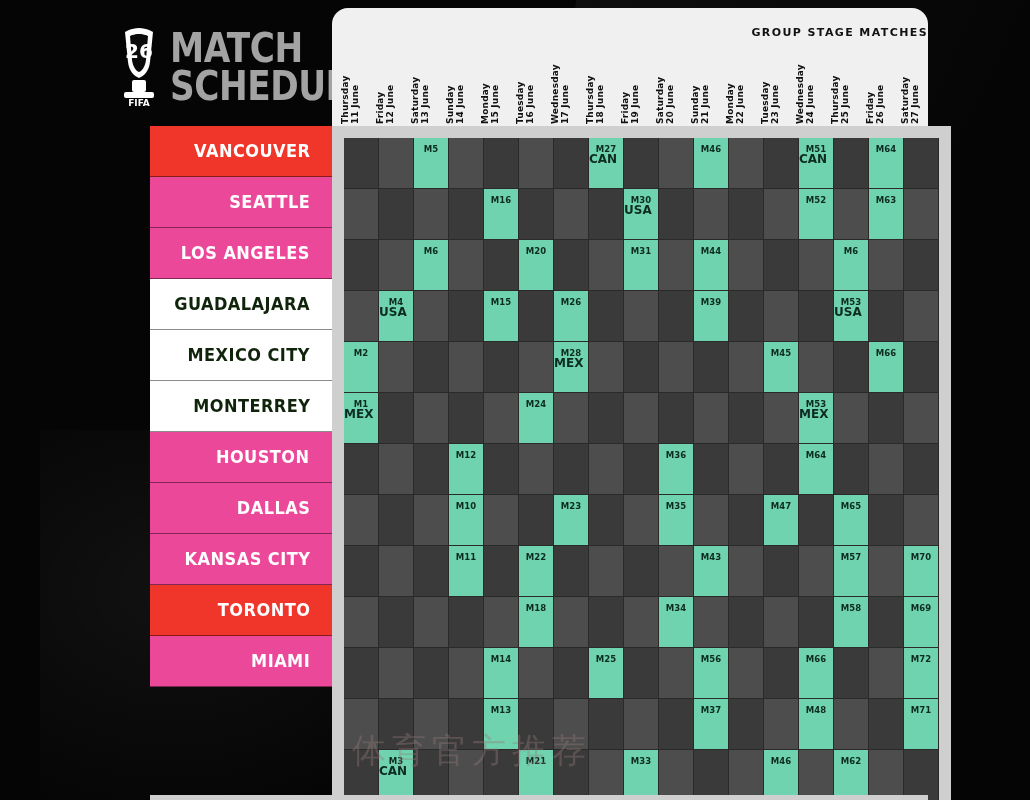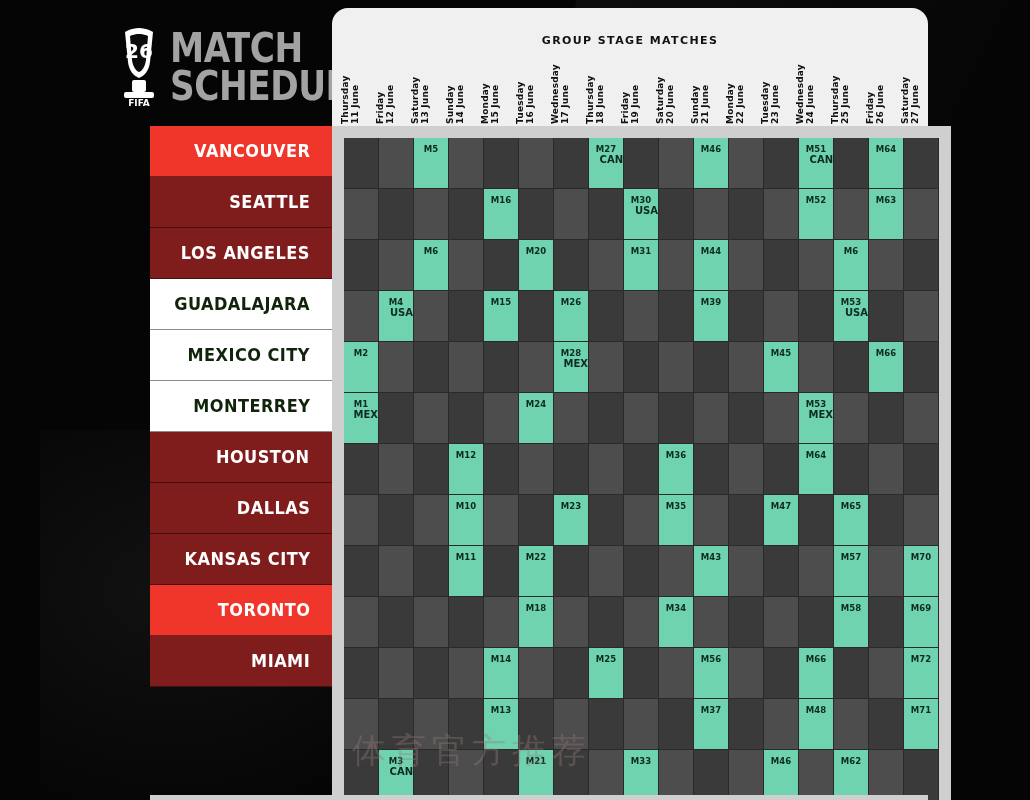--- a/index.html
+++ b/index.html
@@ -108,23 +108,23 @@
     color: #0d2b22;
     font-size: 8.5px;
     font-weight: 700;
     line-height: 9px;
     letter-spacing: 0px;
     font-family: "DejaVu Sans", sans-serif;
   }
   .cell .msub {
     position: absolute;
     left: 0; right: 0; top: 17px;
-    text-align: right;
+    text-align: left;
     color: #0d2b22;
-    font-size: 10px;
+    font-size: 12px;
     font-weight: 700;
     line-height: 9px;
     font-family: "DejaVu Sans", sans-serif;
   }
 
   
   .cities {
     position: absolute;
     left: 150px; top: 126px;
     width: 182px;
@@ -140,21 +140,21 @@
     font-family: "DejaVu Sans", sans-serif;
     font-weight: 700;
     font-size: 17px;
     letter-spacing: 0.5px;
     text-transform: uppercase;
     text-align: right;
     line-height: 17px;
   }
   .cityrow span { transform: scaleX(0.95); transform-origin: right center; display:block; }
   .c-red { background: #f0362a; }
-  .c-blue { background: #7f1d1d; text-align: center; }
+  .c-blue { background: #ec4899; text-align: center; }
   .c-green { background: #ffffff; color: #10240b; }
   .cityrow.two { line-height: 16px; font-size: 16px; }
 
   
   .dates {
     position: absolute;
     left: 332px; top: 46px;
     display: flex;
   }
   .datecell {
@@ -174,23 +174,23 @@
     font-weight: 700;
     color: #111;
     line-height: 10px;
     letter-spacing: 0.2px;
   }
   .datecell .rot .dow { display: block; }
   .datecell .rot .dnum { display: block; }
 
   .groupstage {
     position: absolute;
-    left: 332px; top: 34px;
+    left: 332px; top: 26px;
     width: 596px;
-    text-align: center;
+    text-align: right;
     font-family: "DejaVu Sans", sans-serif;
     font-size: 11px;
     font-weight: 700;
     color: #111;
     letter-spacing: 1.4px;
   }
 
   
   .watermark {
     position: absolute;

